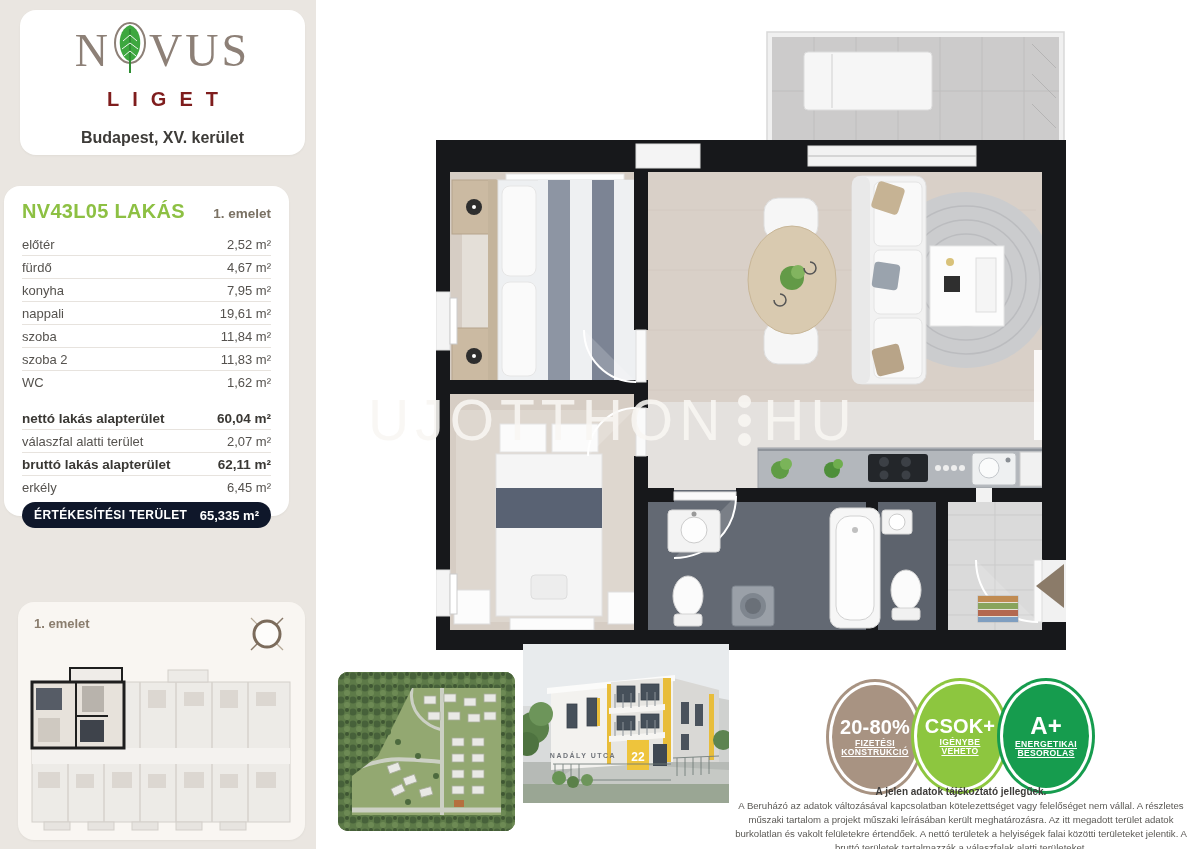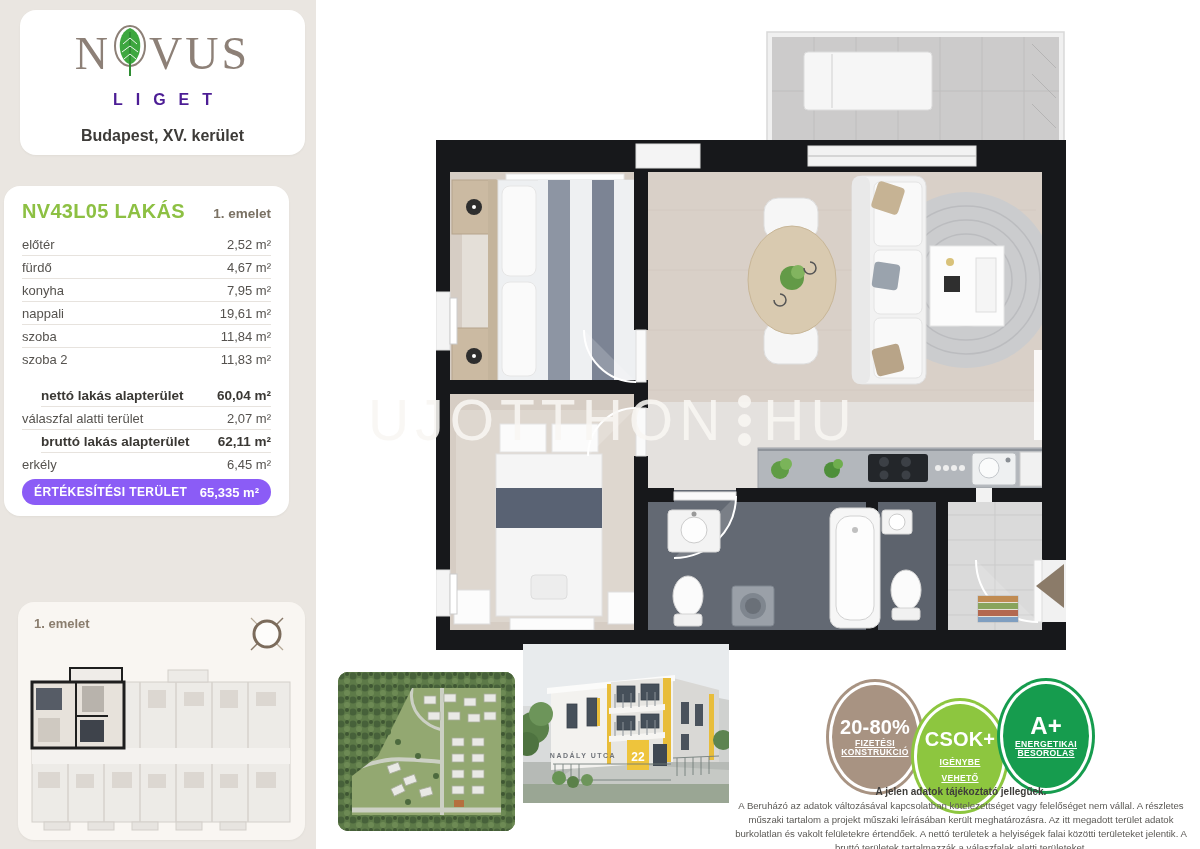--- a/index.html
+++ b/index.html
@@ -7,36 +7,36 @@
         font-family:"Liberation Sans",sans-serif;color:#4c4a47;}
   .left-bg{position:absolute;left:0;top:0;width:316px;height:849px;background:#eae6e1;}
   .card{position:absolute;background:#ffffff;border-radius:16px;box-shadow:0 1px 2px rgba(120,110,100,.08);}
 
   
   .logo-card{left:20px;top:10px;width:285px;height:145px;display:flex;flex-direction:column;
              align-items:center;justify-content:center;}
   .logo-row{display:flex;align-items:center;font-family:"Liberation Serif",serif;
             font-size:46px;color:#8d8077;letter-spacing:3px;line-height:1;}
   .logo-row .leaf-wrap{margin:0 1px;position:relative;top:3px;}
-  .logo-sub{font-size:16px;font-weight:700;color:#4c1d95;letter-spacing:13px;margin:4px 0 0 13px;}
+  .logo-sub{font-size:20px;font-weight:700;color:#7f1d1d;letter-spacing:13px;margin:4px 0 0 13px;}
   .logo-loc{font-size:16px;font-weight:700;color:#3d3b38;margin-top:18px;}
 
   
   .info-card{left:4px;top:186px;width:285px;height:330px;padding:0;box-sizing:border-box;}
   .info-inner{padding:14px 18px 12px 18px;}
   .info-head{display:flex;align-items:baseline;justify-content:space-between;margin-bottom:10px;}
   .unit-code{font-size:20px;font-weight:800;color:#8dc043;letter-spacing:.3px;}
   .unit-floor{font-size:13.5px;font-weight:700;color:#7a7163;}
   .rowline{display:flex;justify-content:space-between;align-items:center;
            font-size:13px;color:#55524e;padding:3.5px 0;border-bottom:1px solid #e7e3de;}
   .rooms .rowline:last-child{border-bottom:none;}
   .summary{margin-top:14px;}
   .summary .rowline:last-child{border-bottom:none;}
-  .rowline.strong{font-weight:800;color:#3a3834;font-size:13.5px;margin-left:19px;}
-  .sale-pill{margin-top:4px;height:26px;border-radius:14px;background:#8b5cf6;color:#fff;
+  .rowline.strong{font-weight:800;color:#3a3834;font-size:13.5px;}
+  .sale-pill{margin-top:4px;height:26px;border-radius:14px;background:#0f172a;color:#fff;
              display:flex;justify-content:space-between;align-items:center;padding:0 12px;
              font-weight:800;font-size:12px;letter-spacing:.4px;}
   .sale-pill .v{font-size:13px;letter-spacing:0;}
 
   
   .mini-card{left:18px;top:602px;width:287px;height:238px;background:#f9f6f2;}
   .mini-label{position:absolute;left:16px;top:14px;font-size:13px;font-weight:800;color:#8a7d6e;}
   .mini-compass{position:absolute;right:14px;top:8px;}
   .mini-plan{position:absolute;left:0;top:50px;}
 
@@ -119,20 +119,24 @@
             <span>nappali</span>
             <span>19,61 m²</span>
           </div>
         <div class="rowline">
             <span>szoba</span>
             <span>11,84 m²</span>
           </div>
         <div class="rowline">
             <span>szoba 2</span>
             <span>11,83 m²</span>
+          </div>
+        <div class="rowline">
+            <span>WC</span>
+            <span>1,62 m²</span>
           </div>
       </div>
       <div class="summary">
         <div class="rowline strong">
             <span>nettó lakás alapterület</span>
             <span>60,04 m²</span>
           </div>
         <div class="rowline">
             <span>válaszfal alatti terület</span>
             <span>2,07 m²</span>
@@ -572,21 +576,21 @@
           <circle cx="200" cy="96" r="10" fill="#5d8450"></circle>
       </g>
     </svg>
   </div>
 
   <div class="badge" style="left: 832px; top: 685px; --c: #a89382;">
     <span class="b1">20-80%</span>
     <span class="b2">FIZETÉSI</span>
     <span class="b3">KONSTRUKCIÓ</span>
   </div>
-  <div class="badge" style="left: 917px; top: 704px; gap: 7px; --c: #8dc63f;">
+  <div class="badge" style="left: 917px; top: 684px; --c: #8dc63f;">
     <span class="b1">CSOK+</span>
     <span class="b2">IGÉNYBE</span>
     <span class="b3">VEHETŐ</span>
   </div>
   <div class="badge b-a" style="left: 1003px; top: 684px; --c: #169c4e;">
     <span class="b1">A+</span>
     <span class="b2">ENERGETIKAI</span>
     <span class="b3">BESOROLÁS</span>
   </div>
 

